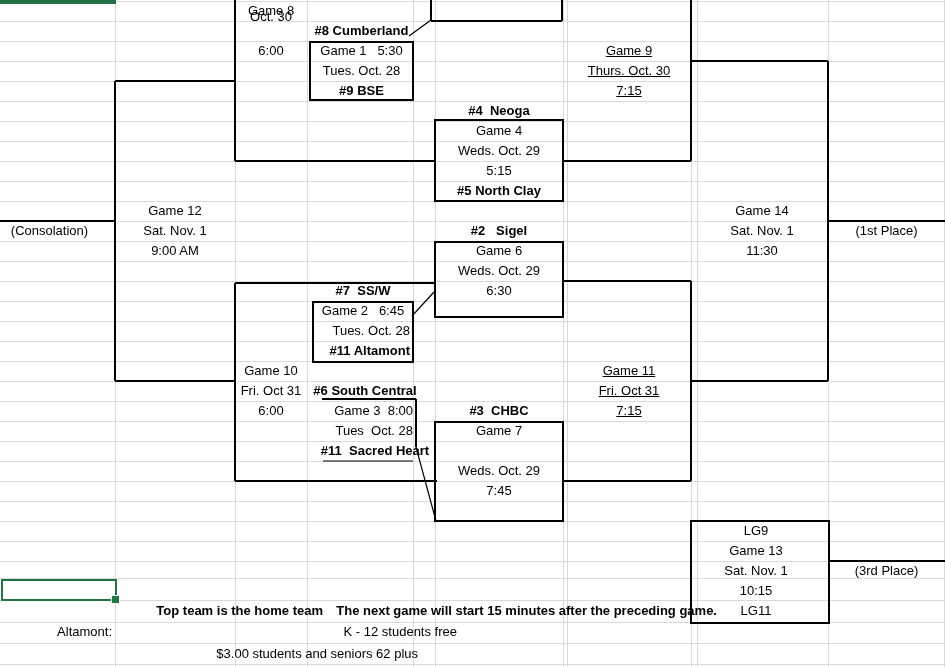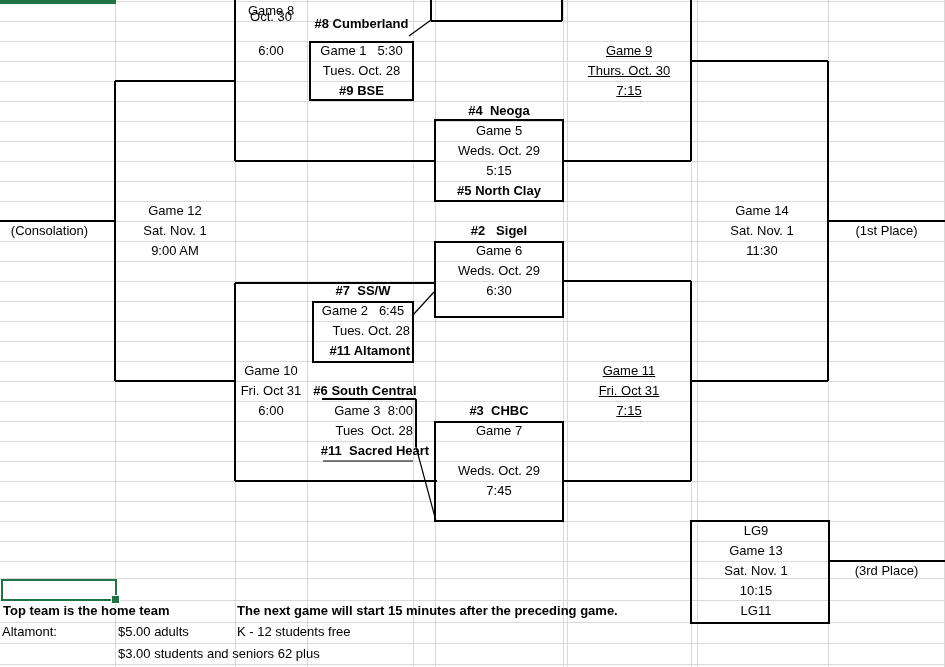--- a/index.html
+++ b/index.html
@@ -6,21 +6,21 @@
   .stage{
     position:relative;width:945px;height:667px;background:#ffffff;overflow:hidden;
     font-family:"Liberation Sans","DejaVu Sans",sans-serif;font-size:13px;color:#000;
   }
   .stage svg{position:absolute;left:0;top:0;z-index:0;}
   .lbl{
     position:absolute;height:20px;line-height:20px;z-index:2;
     text-align:center;white-space:pre;overflow:visible;
   }
   .b{font-weight:bold;}
-  .la{text-align:left;}
+  .la{text-align:right;}
   .ra{text-align:right;padding-right:3px;box-sizing:border-box;}
   
   .colA{left:0;width:99px;}
   .colB{left:115px;width:120px;}
   .colC{left:235px;width:72px;}
   .colD{left:310px;width:103px;}
   .colD2{left:313px;width:100px;}
   .colE{left:435px;width:128px;}
   .colF{left:567px;width:124px;text-decoration:underline;}
   .colG{left:697px;width:130px;}
@@ -127,31 +127,31 @@
       <line x1="409" y1="36" x2="431" y2="20"></line>
       <line x1="412" y1="316" x2="434" y2="292"></line>
       <line x1="416" y1="447" x2="436" y2="521"></line>
     </g>
   </svg>
 
   <div class="lbl colC" style="top:1px">Game 8</div>
   <div class="lbl colC" style="top:7px">Oct. 30</div>
   <div class="lbl colC" style="top:41px">6:00</div>
 
-  <div class="lbl colD b" style="top:14px">#8 Cumberland</div>
+  <div class="lbl colD b" style="top:21px">#8 Cumberland</div>
   <div class="lbl colD" style="top:41px">Game 1   5:30</div>
   <div class="lbl colD" style="top:61px">Tues. Oct. 28</div>
   <div class="lbl colD b" style="top:81px">#9 BSE</div>
 
   <div class="lbl colF" style="top:41px">Game 9</div>
   <div class="lbl colF" style="top:61px">Thurs. Oct. 30</div>
   <div class="lbl colF" style="top:81px">7:15</div>
 
   <div class="lbl colE b" style="top:101px">#4  Neoga</div>
-  <div class="lbl colE" style="top:121px">Game 5</div>
+  <div class="lbl colE" style="top:121px">Game 4</div>
   <div class="lbl colE" style="top:141px">Weds. Oct. 29</div>
   <div class="lbl colE" style="top:161px">5:15</div>
   <div class="lbl colE b" style="top:181px">#5 North Clay</div>
 
   <div class="lbl colB" style="top:201px">Game 12</div>
   <div class="lbl colB" style="top:221px">Sat. Nov. 1</div>
   <div class="lbl colB" style="top:241px">9:00 AM</div>
   <div class="lbl colA" style="top:221px">(Consolation)</div>
 
   <div class="lbl colG" style="top:201px">Game 14</div>
@@ -190,21 +190,20 @@
   <div class="lbl colL" style="top:521px">LG9</div>
   <div class="lbl colL" style="top:541px">Game 13</div>
   <div class="lbl colL" style="top:561px">Sat. Nov. 1</div>
   <div class="lbl colL" style="top:581px">10:15</div>
   <div class="lbl colL" style="top:601px">LG11</div>
   <div class="lbl colH" style="top:561px">(3rd Place)</div>
 
   <div class="lbl la b" style="left:3px;width:320px;top:601px">Top team is the home team</div>
   <div class="lbl la b" style="left:237px;width:480px;top:601px">The next game will start 15 minutes after the preceding game.</div>
   <div class="lbl la" style="left:2px;width:110px;top:622px">Altamont:</div>
-  <div class="lbl la" style="left:118px;width:160px;top:622px">$5.00 adults</div>
   <div class="lbl la" style="left:237px;width:220px;top:622px">K - 12 students free</div>
   <div class="lbl la" style="left:118px;width:300px;top:644px">$3.00 students and seniors 62 plus</div>
 
   <div class="green-bar" style="background: rgb(33, 115, 70);"></div>
   <div class="sel-cell" style="border-color: rgb(33, 115, 70);"></div>
   <div class="sel-handle" style="background: rgb(33, 115, 70);"></div>
 
 </div>
 
 </body></html>

